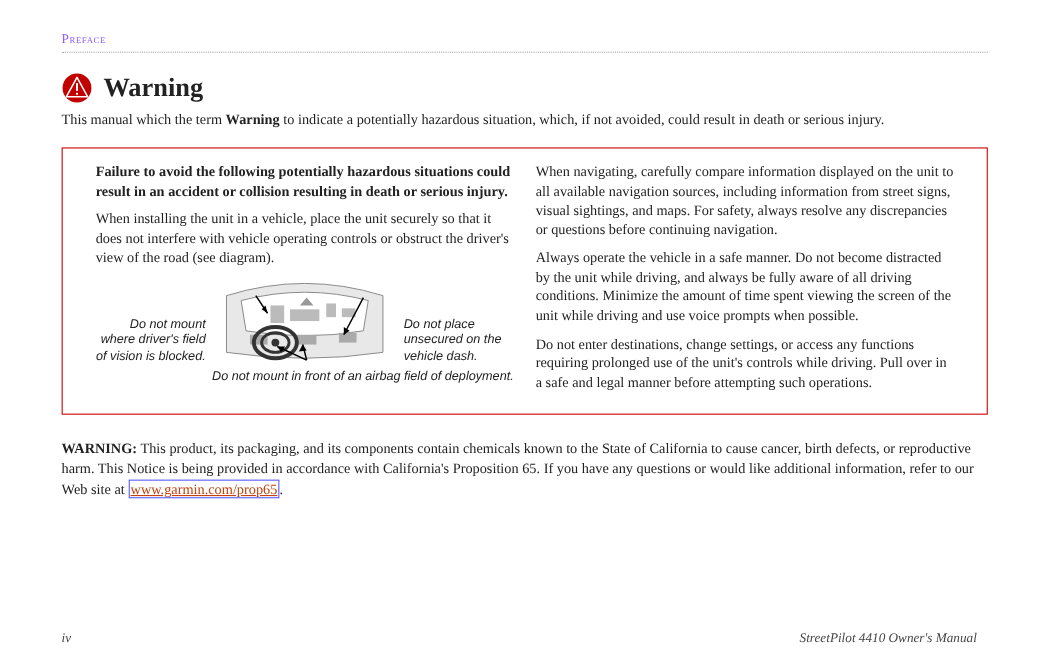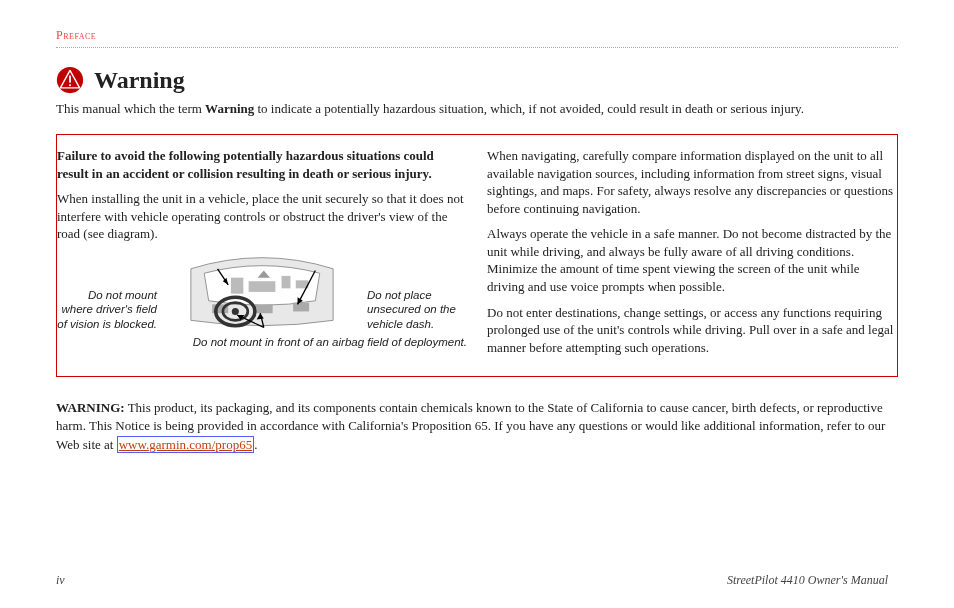--- a/index.html
+++ b/index.html
@@ -9,21 +9,21 @@
     background: #fff;
     font-family: "Times New Roman", Times, serif;
     color: #222;
     padding: 28px 56px 20px 56px;
     position: relative;
   }
   .preface-header {
     font-family: "Times New Roman", serif;
     font-variant: small-caps;
     font-size: 12px;
-    color: #ef4444;
+    color: #8b5cf6;
     letter-spacing: 0.5px;
     border-bottom: 1px dotted #aaa;
     padding-bottom: 4px;
     margin-bottom: 18px;
   }
   .title-row {
     display: flex;
     align-items: center;
     gap: 10px;
     margin-bottom: 6px;
@@ -38,21 +38,21 @@
     font-weight: bold;
   }
   .intro-line {
     font-size: 13px;
     margin-bottom: 16px;
     line-height: 1.4;
   }
   .intro-line .bold { font-weight: bold; }
   .red-box {
     border: 1.5px solid #c00;
-    padding: 12px 0;
+    padding: 12px 30px;
     display: flex;
     gap: 20px;
     margin-bottom: 22px;
   }
   .col {
     flex: 1 1 50%;
     font-size: 13px;
     line-height: 1.35;
   }
   .col p { margin-bottom: 8px; }

